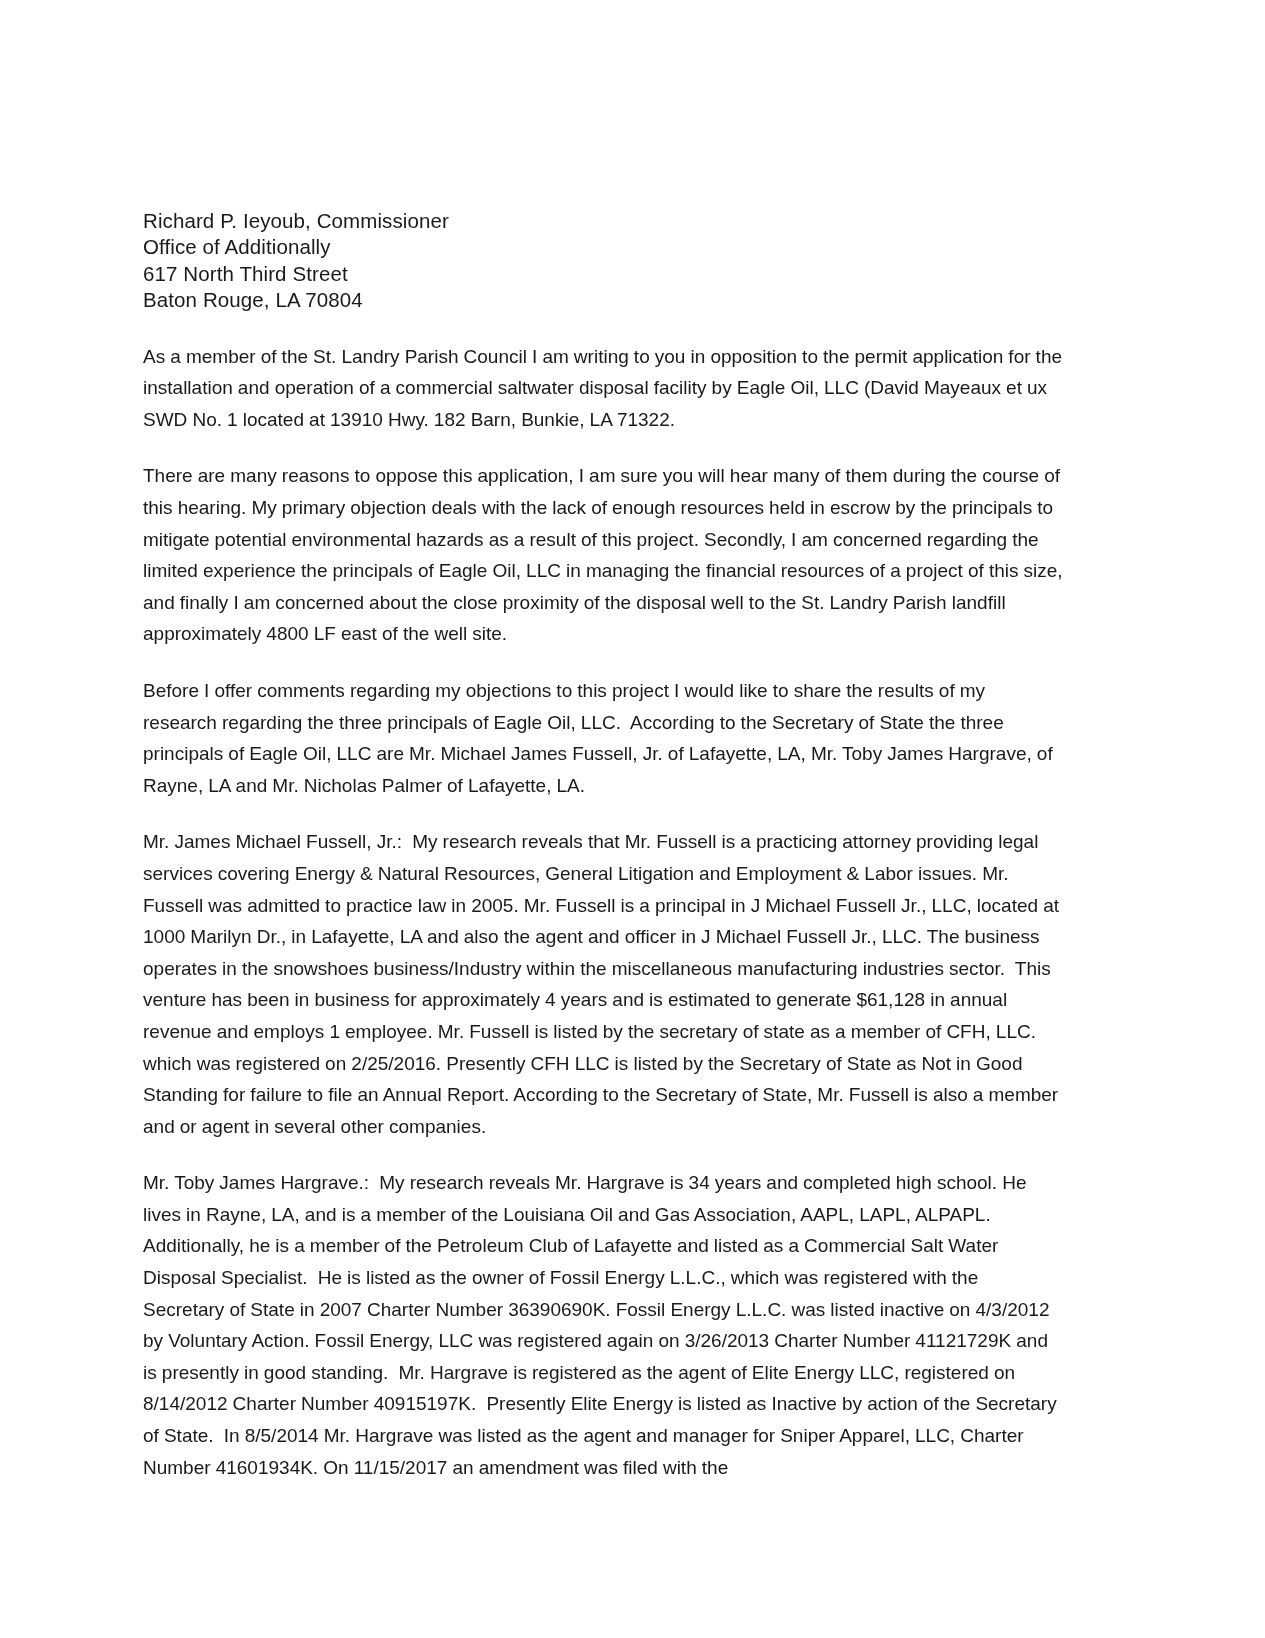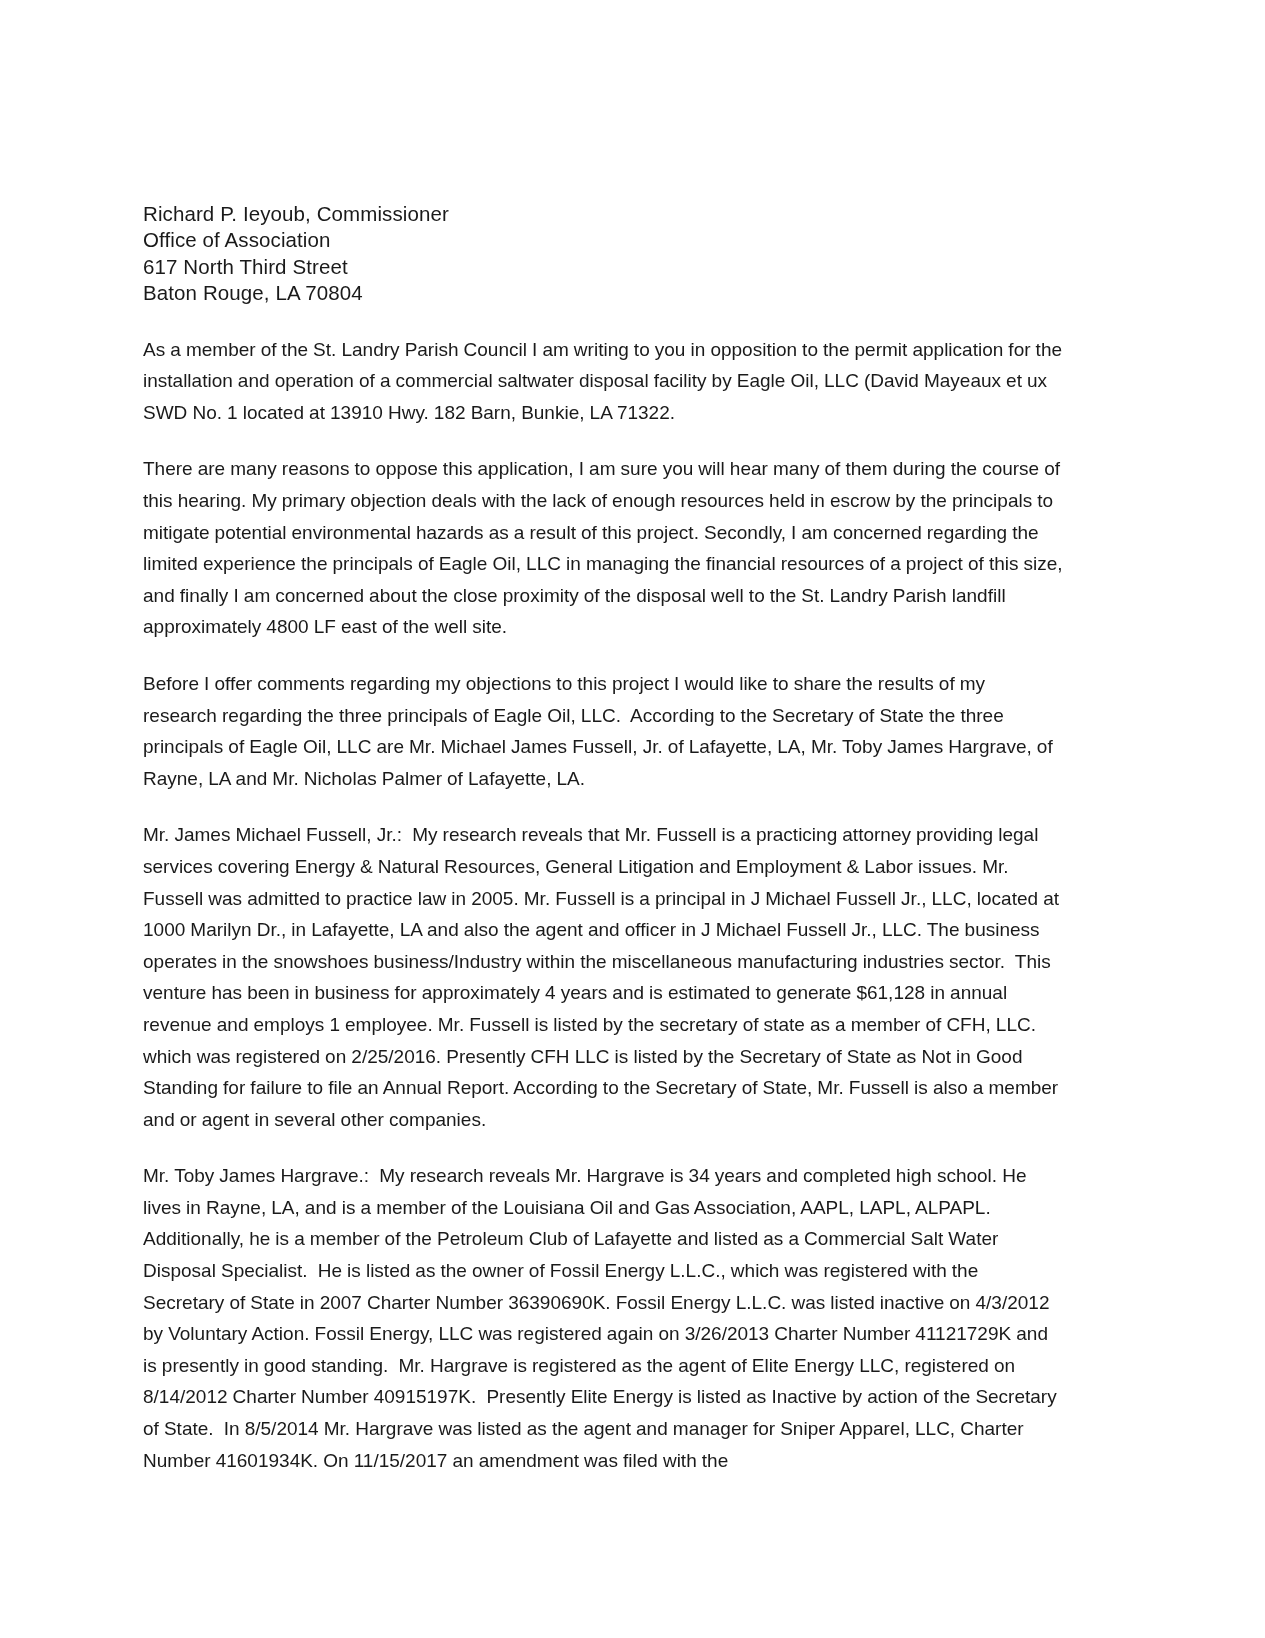--- a/index.html
+++ b/index.html
@@ -12,21 +12,21 @@
   body {
     font-family: "Liberation Sans", "DejaVu Sans", sans-serif;
     color: #000000;
   }
 
   .page {
     position: relative;
     width: 1265px;
     height: 1582px;
     background: #ffffff;
-    margin: 8px auto;
+    margin: 15px auto;
     overflow: hidden;
     box-sizing: border-box;
   }
 
   .content {
     position: absolute;
     left: 143px;
     top: 193px;
     width: 920px;
   }
@@ -75,21 +75,21 @@
   }
 </style>
 </head>
 <body>
 
 <div class="page">
   <div class="content">
 
     <div class="addr-block">
       <div class="addr-line">Richard P. Ieyoub, Commissioner</div>
-      <div class="addr-line">Office of Association</div>
+      <div class="addr-line">Office of Additionally</div>
       <div class="addr-line">617 North Third Street</div>
       <div class="addr-line">Baton Rouge, LA 70804</div>
     </div>
 
 
     <p class="para first-body">As a member of the St. Landry Parish Council I am writing to you in opposition to the permit application for the installation and operation of a commercial saltwater disposal facility by Eagle Oil, LLC (David Mayeaux et ux SWD No. 1 located at 13910 Hwy. 182 Barn, Bunkie, LA 71322.</p>
     <p class="para">There are many reasons to oppose this application, I am sure you will hear many of them during the course of this hearing. My primary objection deals with the lack of enough resources held in escrow by the principals to mitigate potential environmental hazards as a result of this project. Secondly, I am concerned regarding the limited experience the principals of Eagle Oil, LLC in managing the financial resources of a project of this size, and finally I am concerned about the close proximity of the disposal well to the St. Landry Parish landfill approximately 4800 LF east of the well site.</p>
     <p class="para">Before I offer comments regarding my objections to this project I would like to share the results of my research regarding the three principals of Eagle Oil, LLC.  According to the Secretary of State the three principals of Eagle Oil, LLC are Mr. Michael James Fussell, Jr. of Lafayette, LA, Mr. Toby James Hargrave, of Rayne, LA and Mr. Nicholas Palmer of Lafayette, LA.</p>
     <p class="para">Mr. James Michael Fussell, Jr.:  My research reveals that Mr. Fussell is a practicing attorney providing legal services covering Energy &amp; Natural Resources, General Litigation and Employment &amp; Labor issues. Mr. Fussell was admitted to practice law in 2005. Mr. Fussell is a principal in J Michael Fussell Jr., LLC, located at 1000 Marilyn Dr., in Lafayette, LA and also the agent and officer in J Michael Fussell Jr., LLC. The business operates in the snowshoes business/Industry within the miscellaneous manufacturing industries sector.  This venture has been in business for approximately 4 years and is estimated to generate $61,128 in annual revenue and employs 1 employee. Mr. Fussell is listed by the secretary of state as a member of CFH, LLC. which was registered on 2/25/2016. Presently CFH LLC is listed by the Secretary of State as Not in Good Standing for failure to file an Annual Report. According to the Secretary of State, Mr. Fussell is also a member and or agent in several other companies.</p>
     <p class="para truncated">Mr. Toby James Hargrave.:  My research reveals Mr. Hargrave is 34 years and completed high school. He lives in Rayne, LA, and is a member of the Louisiana Oil and Gas Association, AAPL, LAPL, ALPAPL. Additionally, he is a member of the Petroleum Club of Lafayette and listed as a Commercial Salt Water Disposal Specialist.  He is listed as the owner of Fossil Energy L.L.C., which was registered with the Secretary of State in 2007 Charter Number 36390690K. Fossil Energy L.L.C. was listed inactive on 4/3/2012 by Voluntary Action. Fossil Energy, LLC was registered again on 3/26/2013 Charter Number 41121729K and is presently in good standing.  Mr. Hargrave is registered as the agent of Elite Energy LLC, registered on 8/14/2012 Charter Number 40915197K.  Presently Elite Energy is listed as Inactive by action of the Secretary of State.  In 8/5/2014 Mr. Hargrave was listed as the agent and manager for Sniper Apparel, LLC, Charter Number 41601934K. On 11/15/2017 an amendment was filed with the</p>

